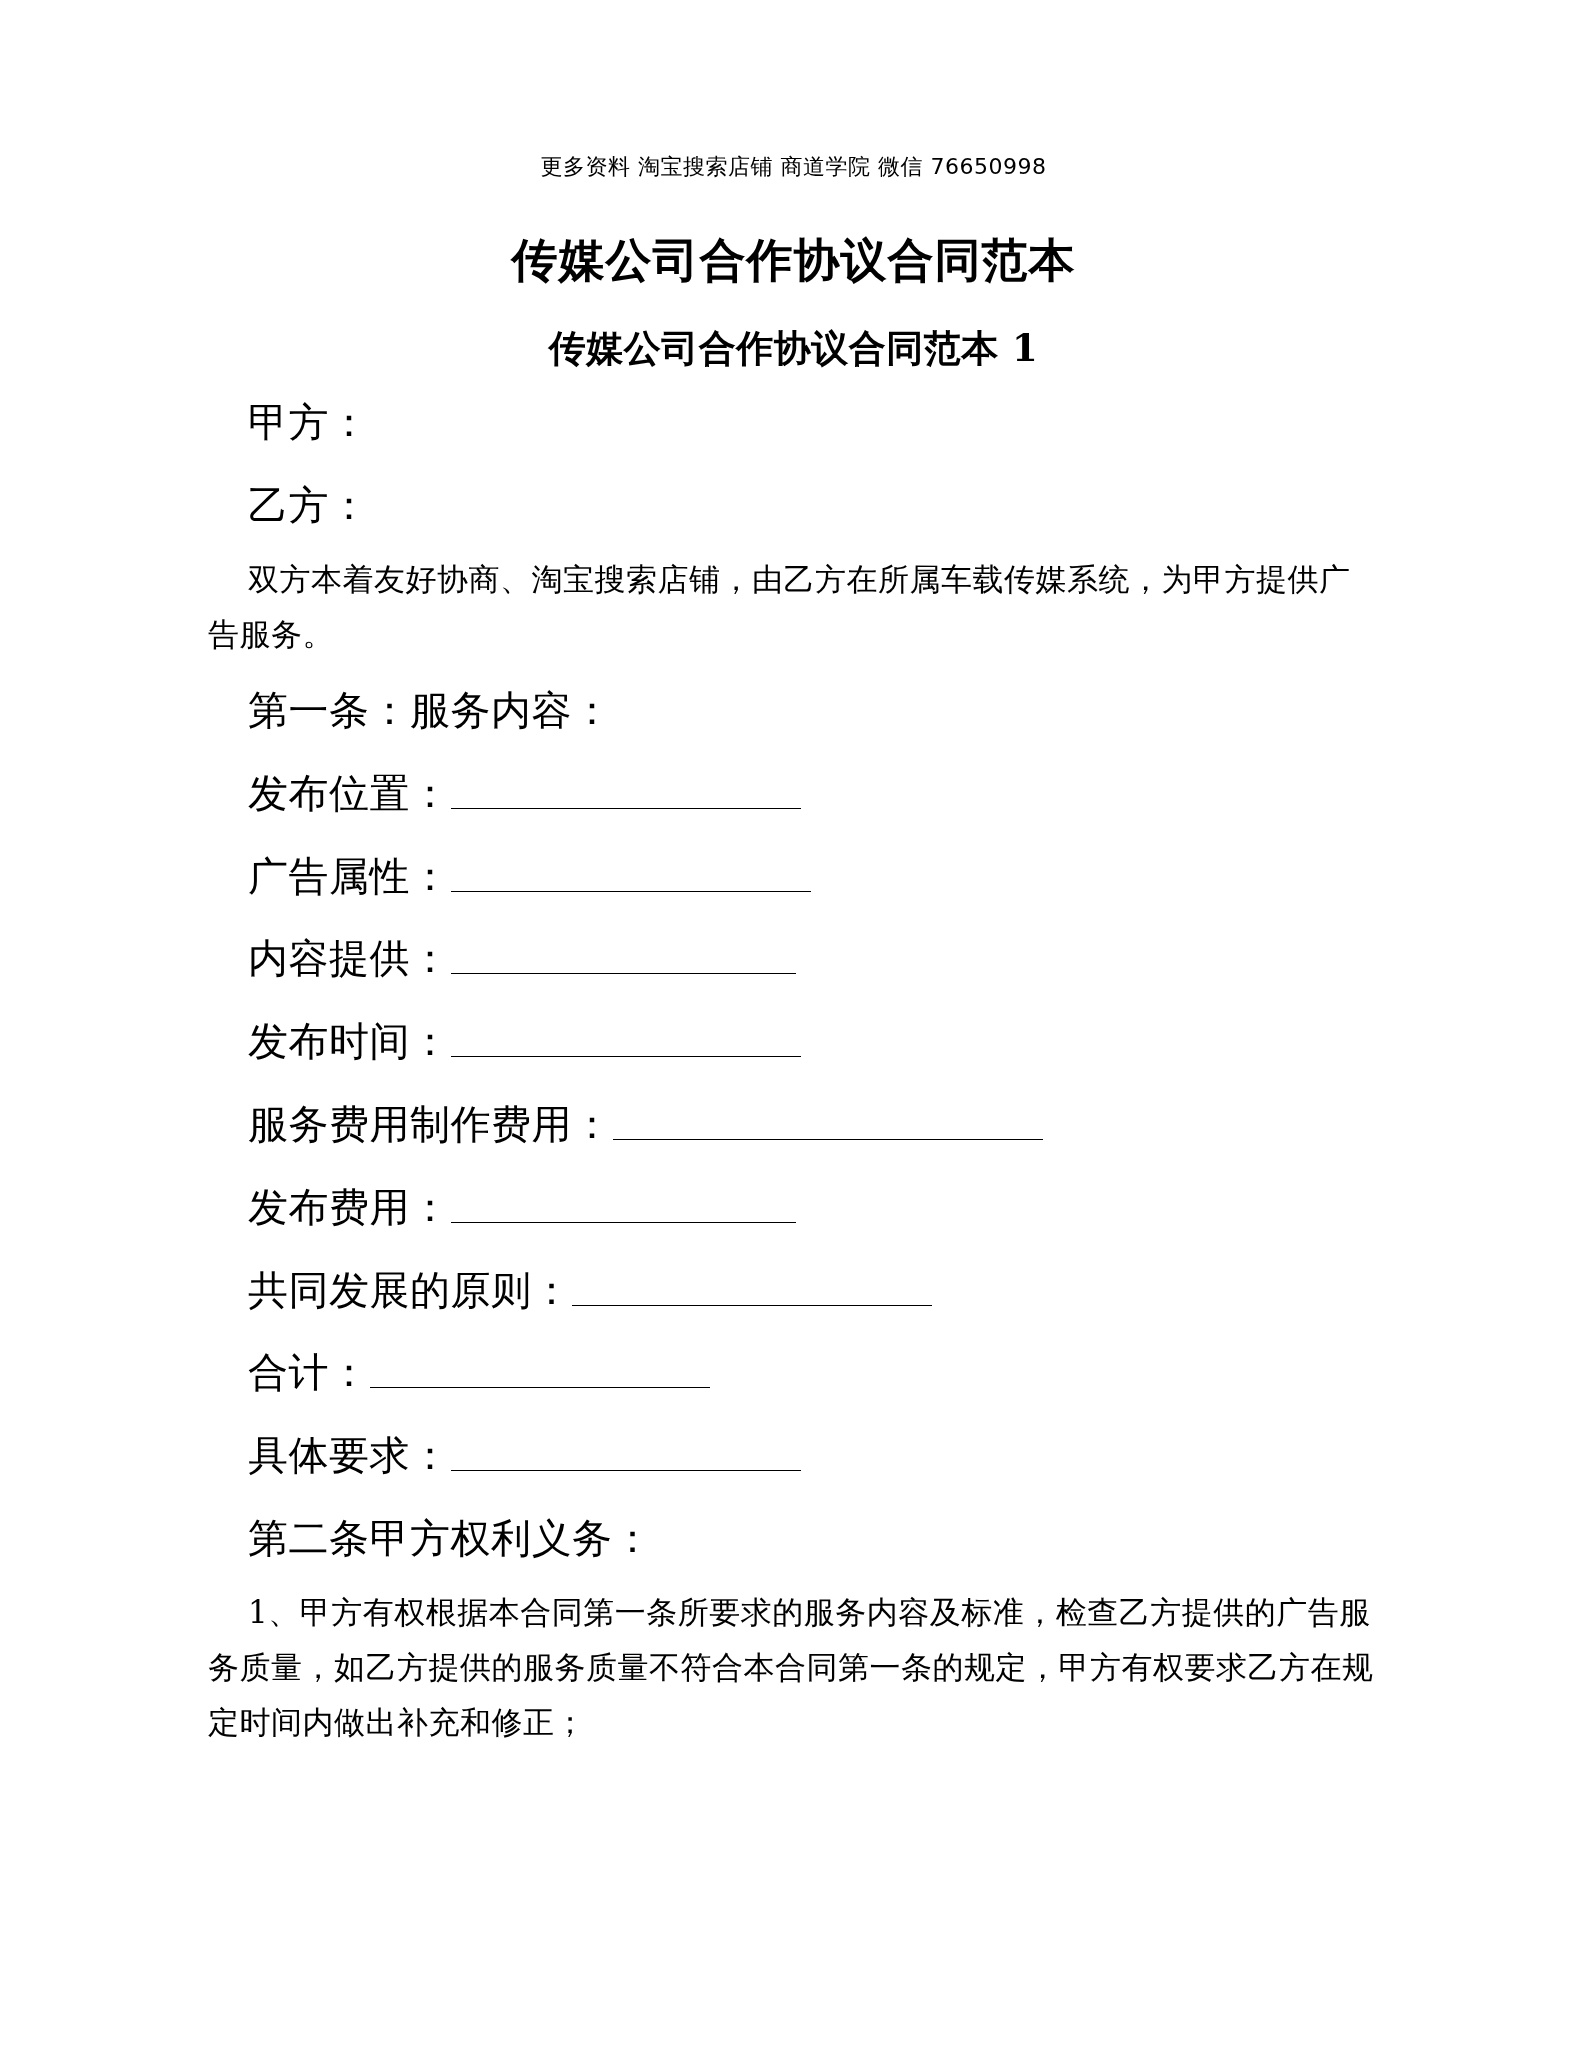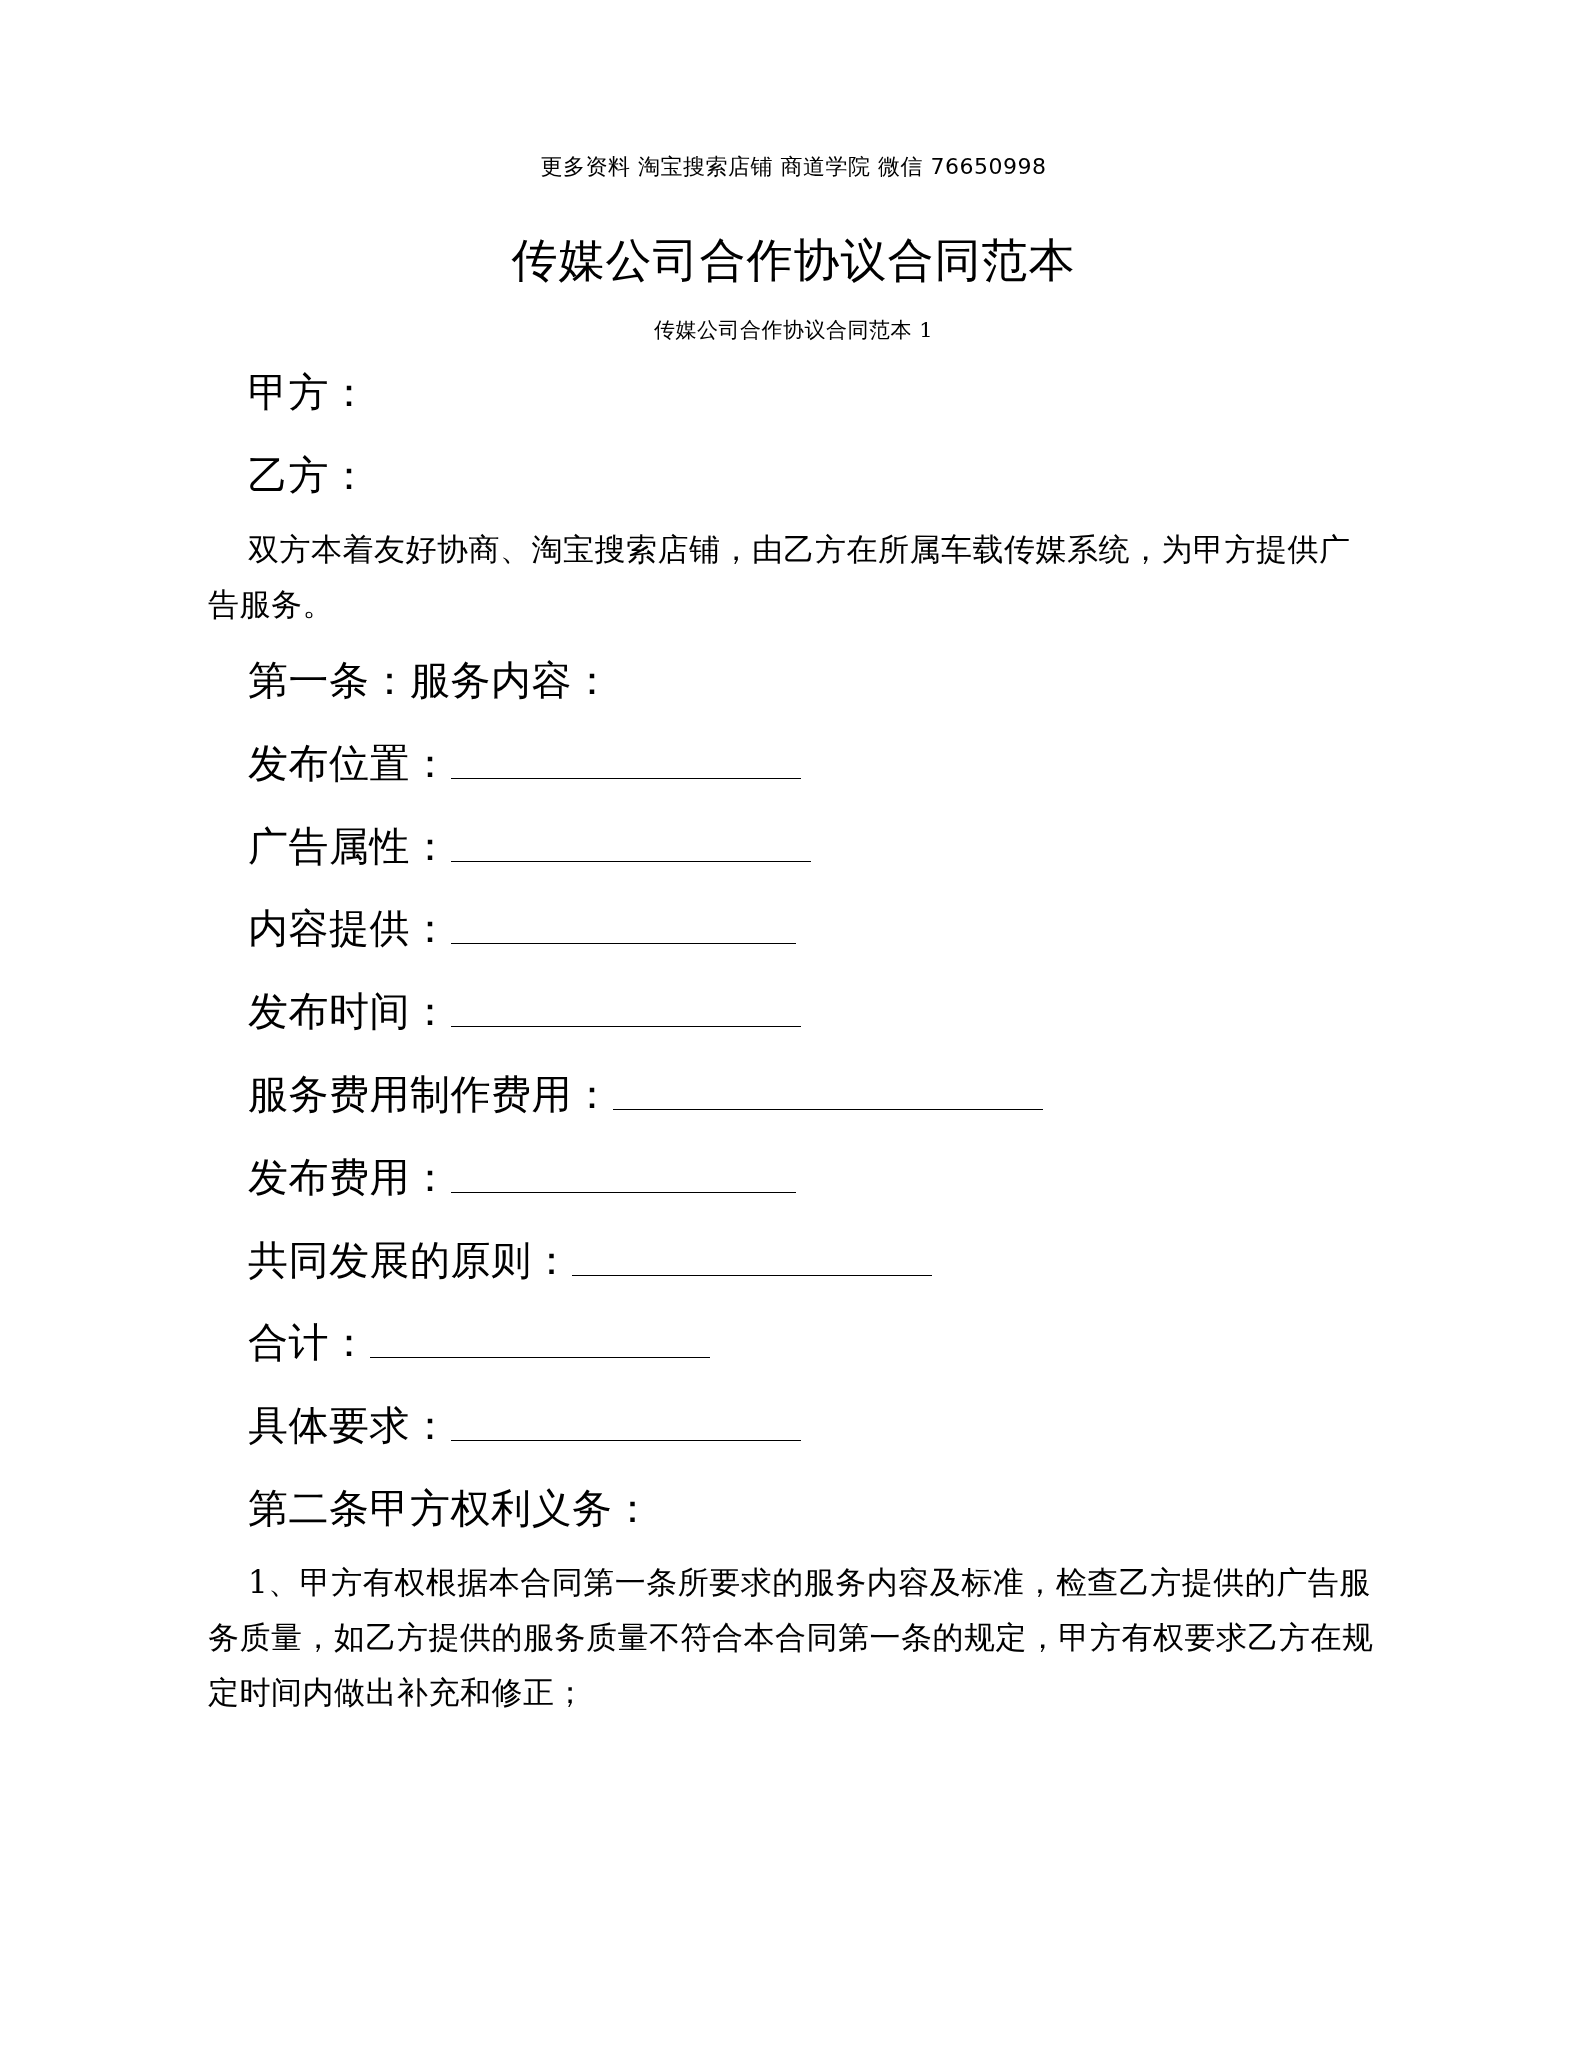--- a/index.html
+++ b/index.html
@@ -25,32 +25,33 @@
     text-align: center;
     font-family: "DejaVu Sans", "Liberation Sans", sans-serif;
     font-size: 22px;
     letter-spacing: 0.5px;
     padding-top: 152px;
     color: #000;
   }
   .doc-title {
     text-align: center;
     font-family: "DejaVu Sans", "Liberation Sans", sans-serif;
-    font-weight: normal;
+    font-weight: bold;
     font-size: 46px;
     letter-spacing: 1px;
     margin-top: 48px;
     margin-bottom: 0;
   }
   .doc-subtitle {
     text-align: center;
-    font-size: 21px;
-    margin-top: 24px;
+    font-size: 37px;
+    margin-top: 32px;
     margin-bottom: 0;
     letter-spacing: 0.5px;
+    font-weight: bold;
   }
   .para {
     font-size: 40px;
     line-height: 1.72;
     margin: 0;
     padding-top: 14px;
     letter-spacing: 0.5px;
   }
   .indent {
     text-indent: 40px;

